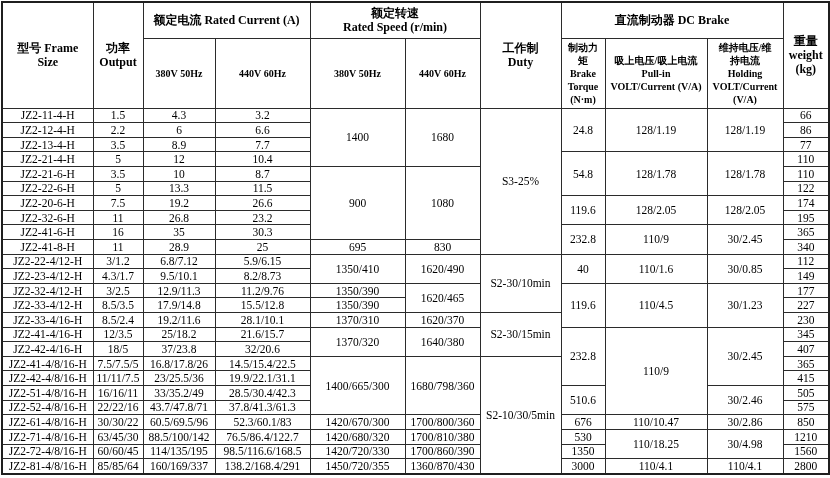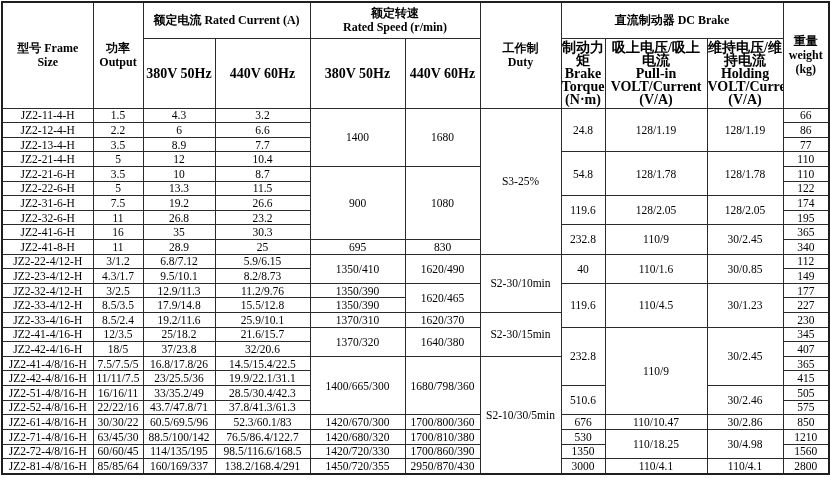--- a/index.html
+++ b/index.html
@@ -32,21 +32,21 @@
     white-space: pre-line;
     overflow: hidden;
   }
   table.spec th {
     font-weight: bold;
     font-size: 12px;
     line-height: 14px;
   }
   table.spec thead tr.h1 { height: 36px; }
   table.spec thead tr.h2 { height: 70px; }
-  table.spec thead tr.h2 th { font-size: 14px; line-height: 13px; }
+  table.spec thead tr.h2 th { font-size: 10px; line-height: 13px; }
   table.spec tbody td {
     font-size: 11.5px;
     line-height: 12px;
     height: 13px;
   }
 </style>
 </head>
 <body>
 
 <div class="wrap">
@@ -148,21 +148,21 @@
           <td>110</td>
         </tr>
         <tr>
           <td>JZ2-22-6-H</td>
           <td>5</td>
           <td>13.3</td>
           <td>11.5</td>
           <td>122</td>
         </tr>
         <tr>
-          <td>JZ2-31-6-H</td>
+          <td>JZ2-20-6-H</td>
           <td>7.5</td>
           <td>19.2</td>
           <td>26.6</td>
           <td rowspan="2">119.6</td>
           <td rowspan="2">128/2.05</td>
           <td rowspan="2">128/2.05</td>
           <td>174</td>
         </tr>
         <tr>
           <td>JZ2-32-6-H</td>
@@ -227,21 +227,21 @@
           <td>8.5/3.5</td>
           <td>17.9/14.8</td>
           <td>15.5/12.8</td>
           <td>1350/390</td>
           <td>227</td>
         </tr>
         <tr>
           <td>JZ2-33-4/16-H</td>
           <td>8.5/2.4</td>
           <td>19.2/11.6</td>
-          <td>25.9/10.1</td>
+          <td>28.1/10.1</td>
           <td>1370/310</td>
           <td>1620/370</td>
           <td rowspan="3">S2-30/15min</td>
           <td>230</td>
         </tr>
         <tr>
           <td>JZ2-41-4/16-H</td>
           <td>12/3.5</td>
           <td>25/18.2</td>
           <td>21.6/15.7</td>
@@ -325,21 +325,21 @@
           <td>1700/860/390</td>
           <td>1350</td>
           <td>1560</td>
         </tr>
         <tr>
           <td>JZ2-81-4/8/16-H</td>
           <td>85/85/64</td>
           <td>160/169/337</td>
           <td>138.2/168.4/291</td>
           <td>1450/720/355</td>
-          <td>2950/870/430</td>
+          <td>1360/870/430</td>
           <td>3000</td>
           <td>110/4.1</td>
           <td>110/4.1</td>
           <td>2800</td>
         </tr>
       </tbody>
   </table>
 </div>
 
 </body></html>

